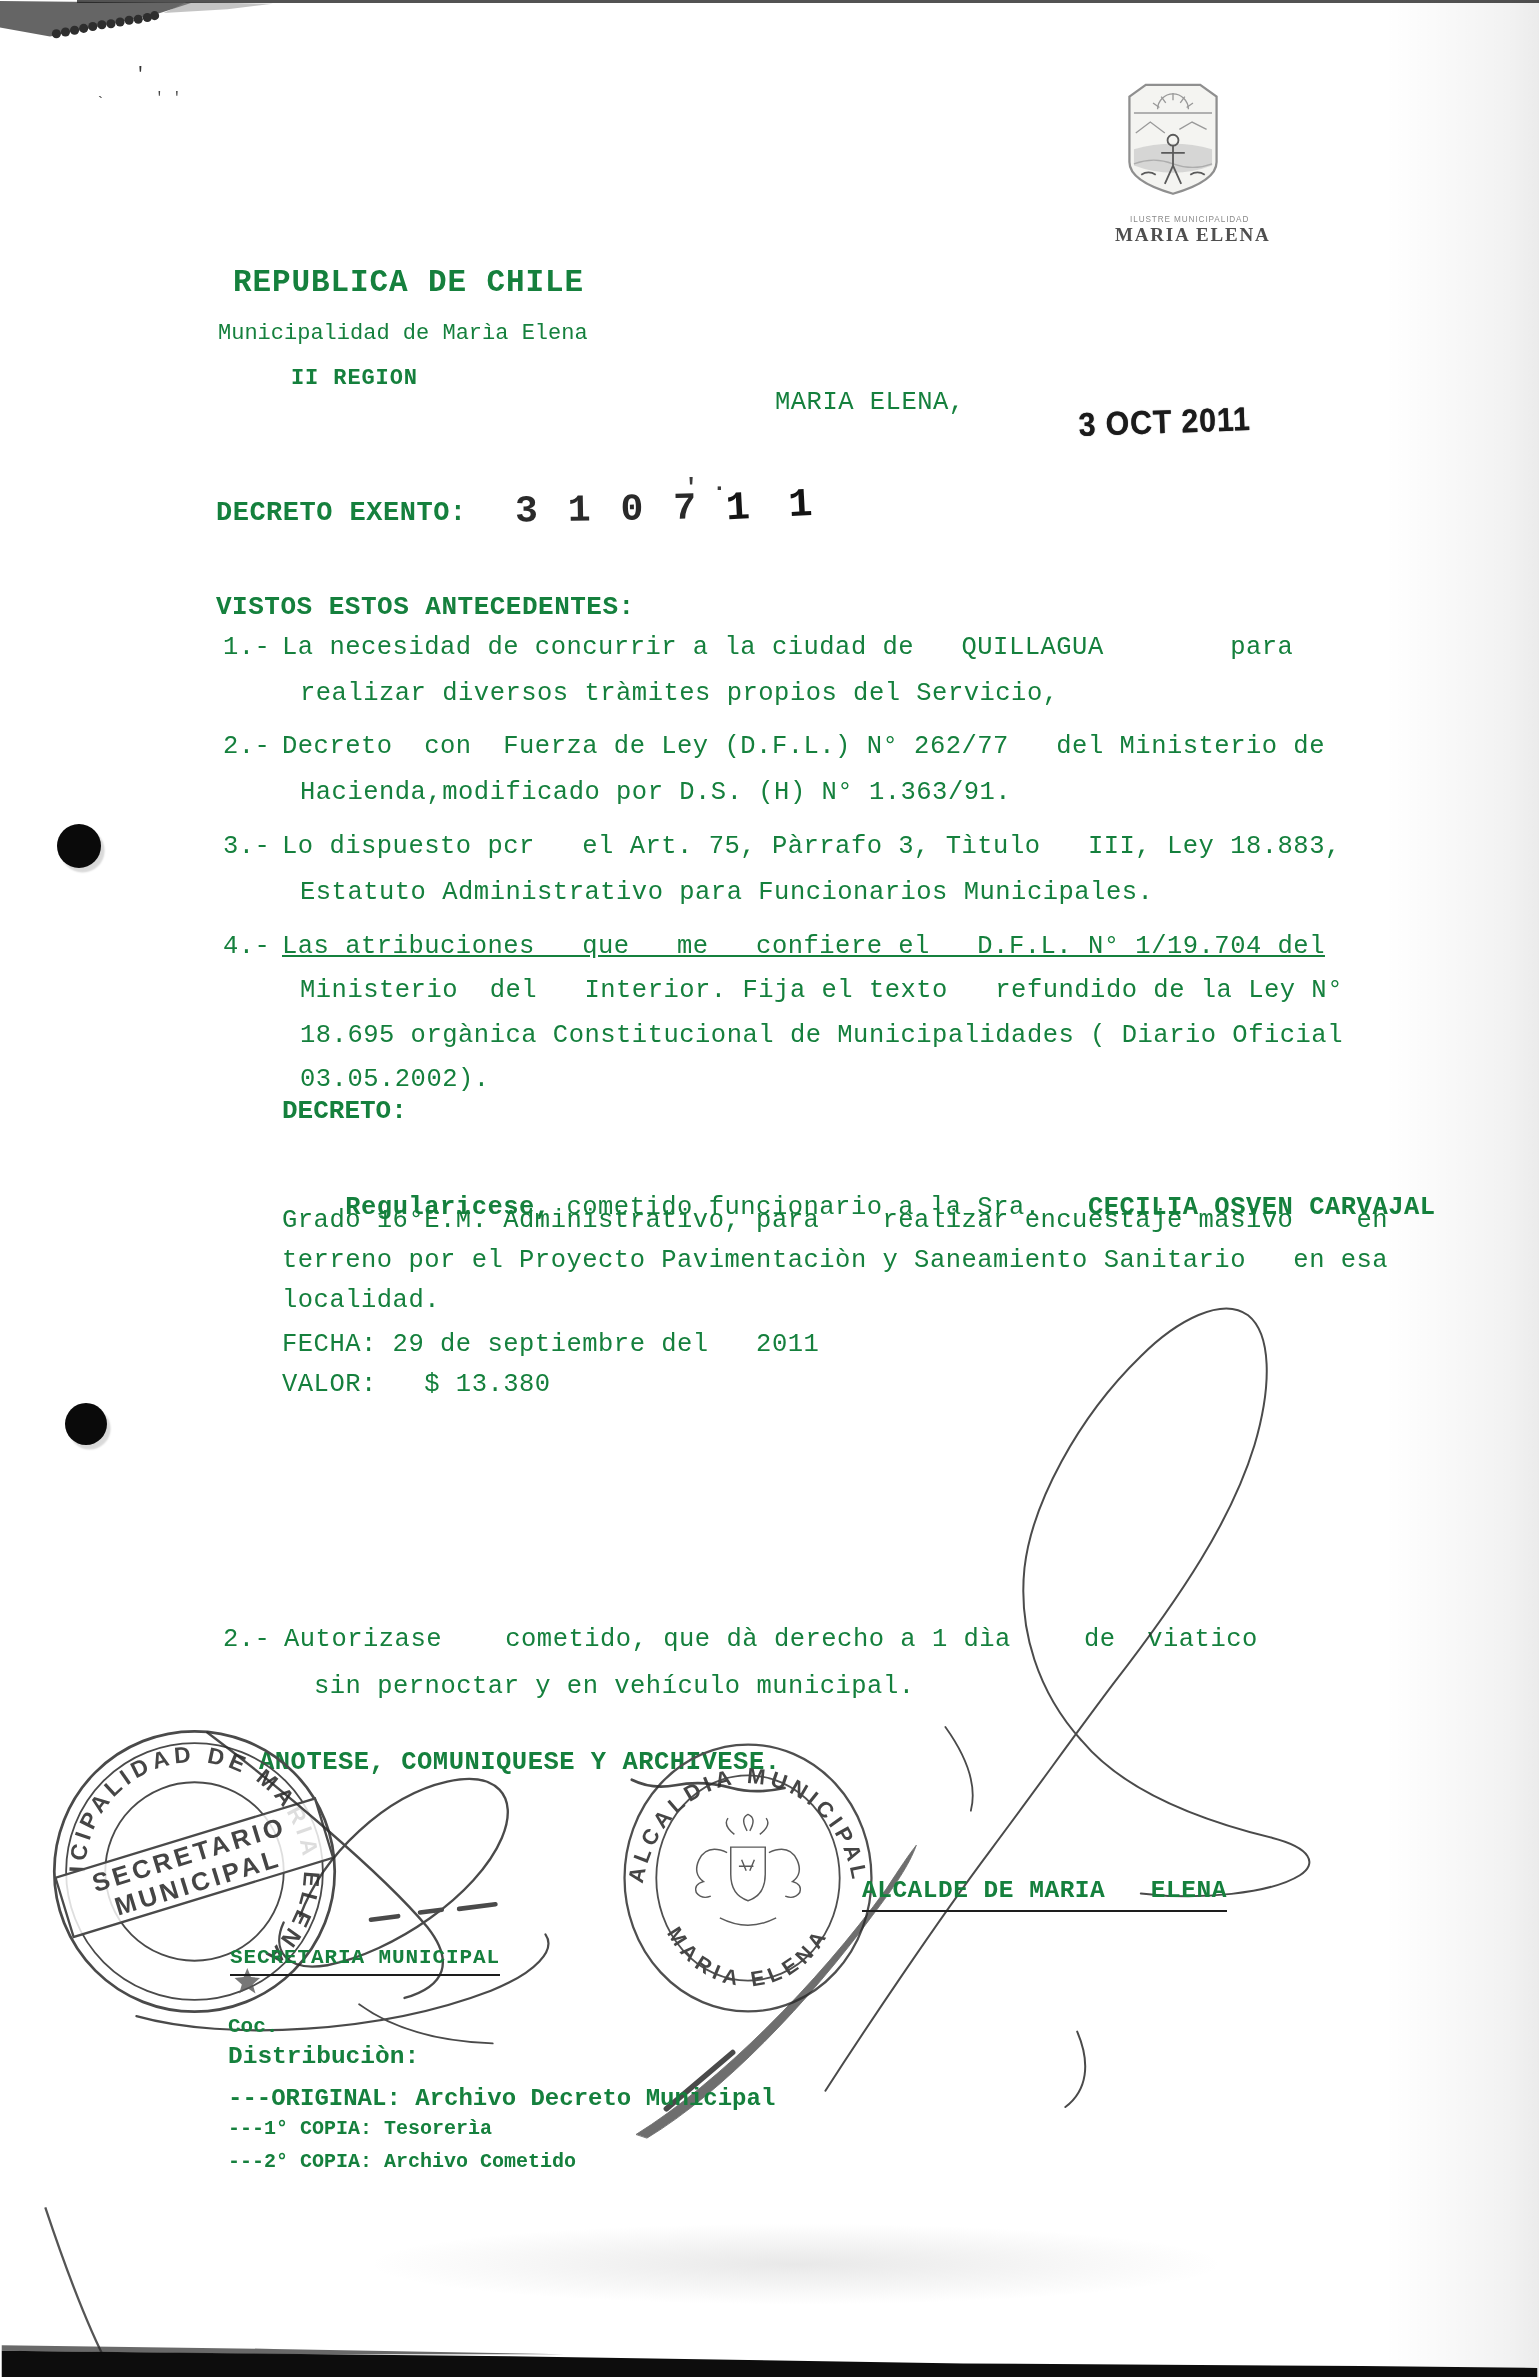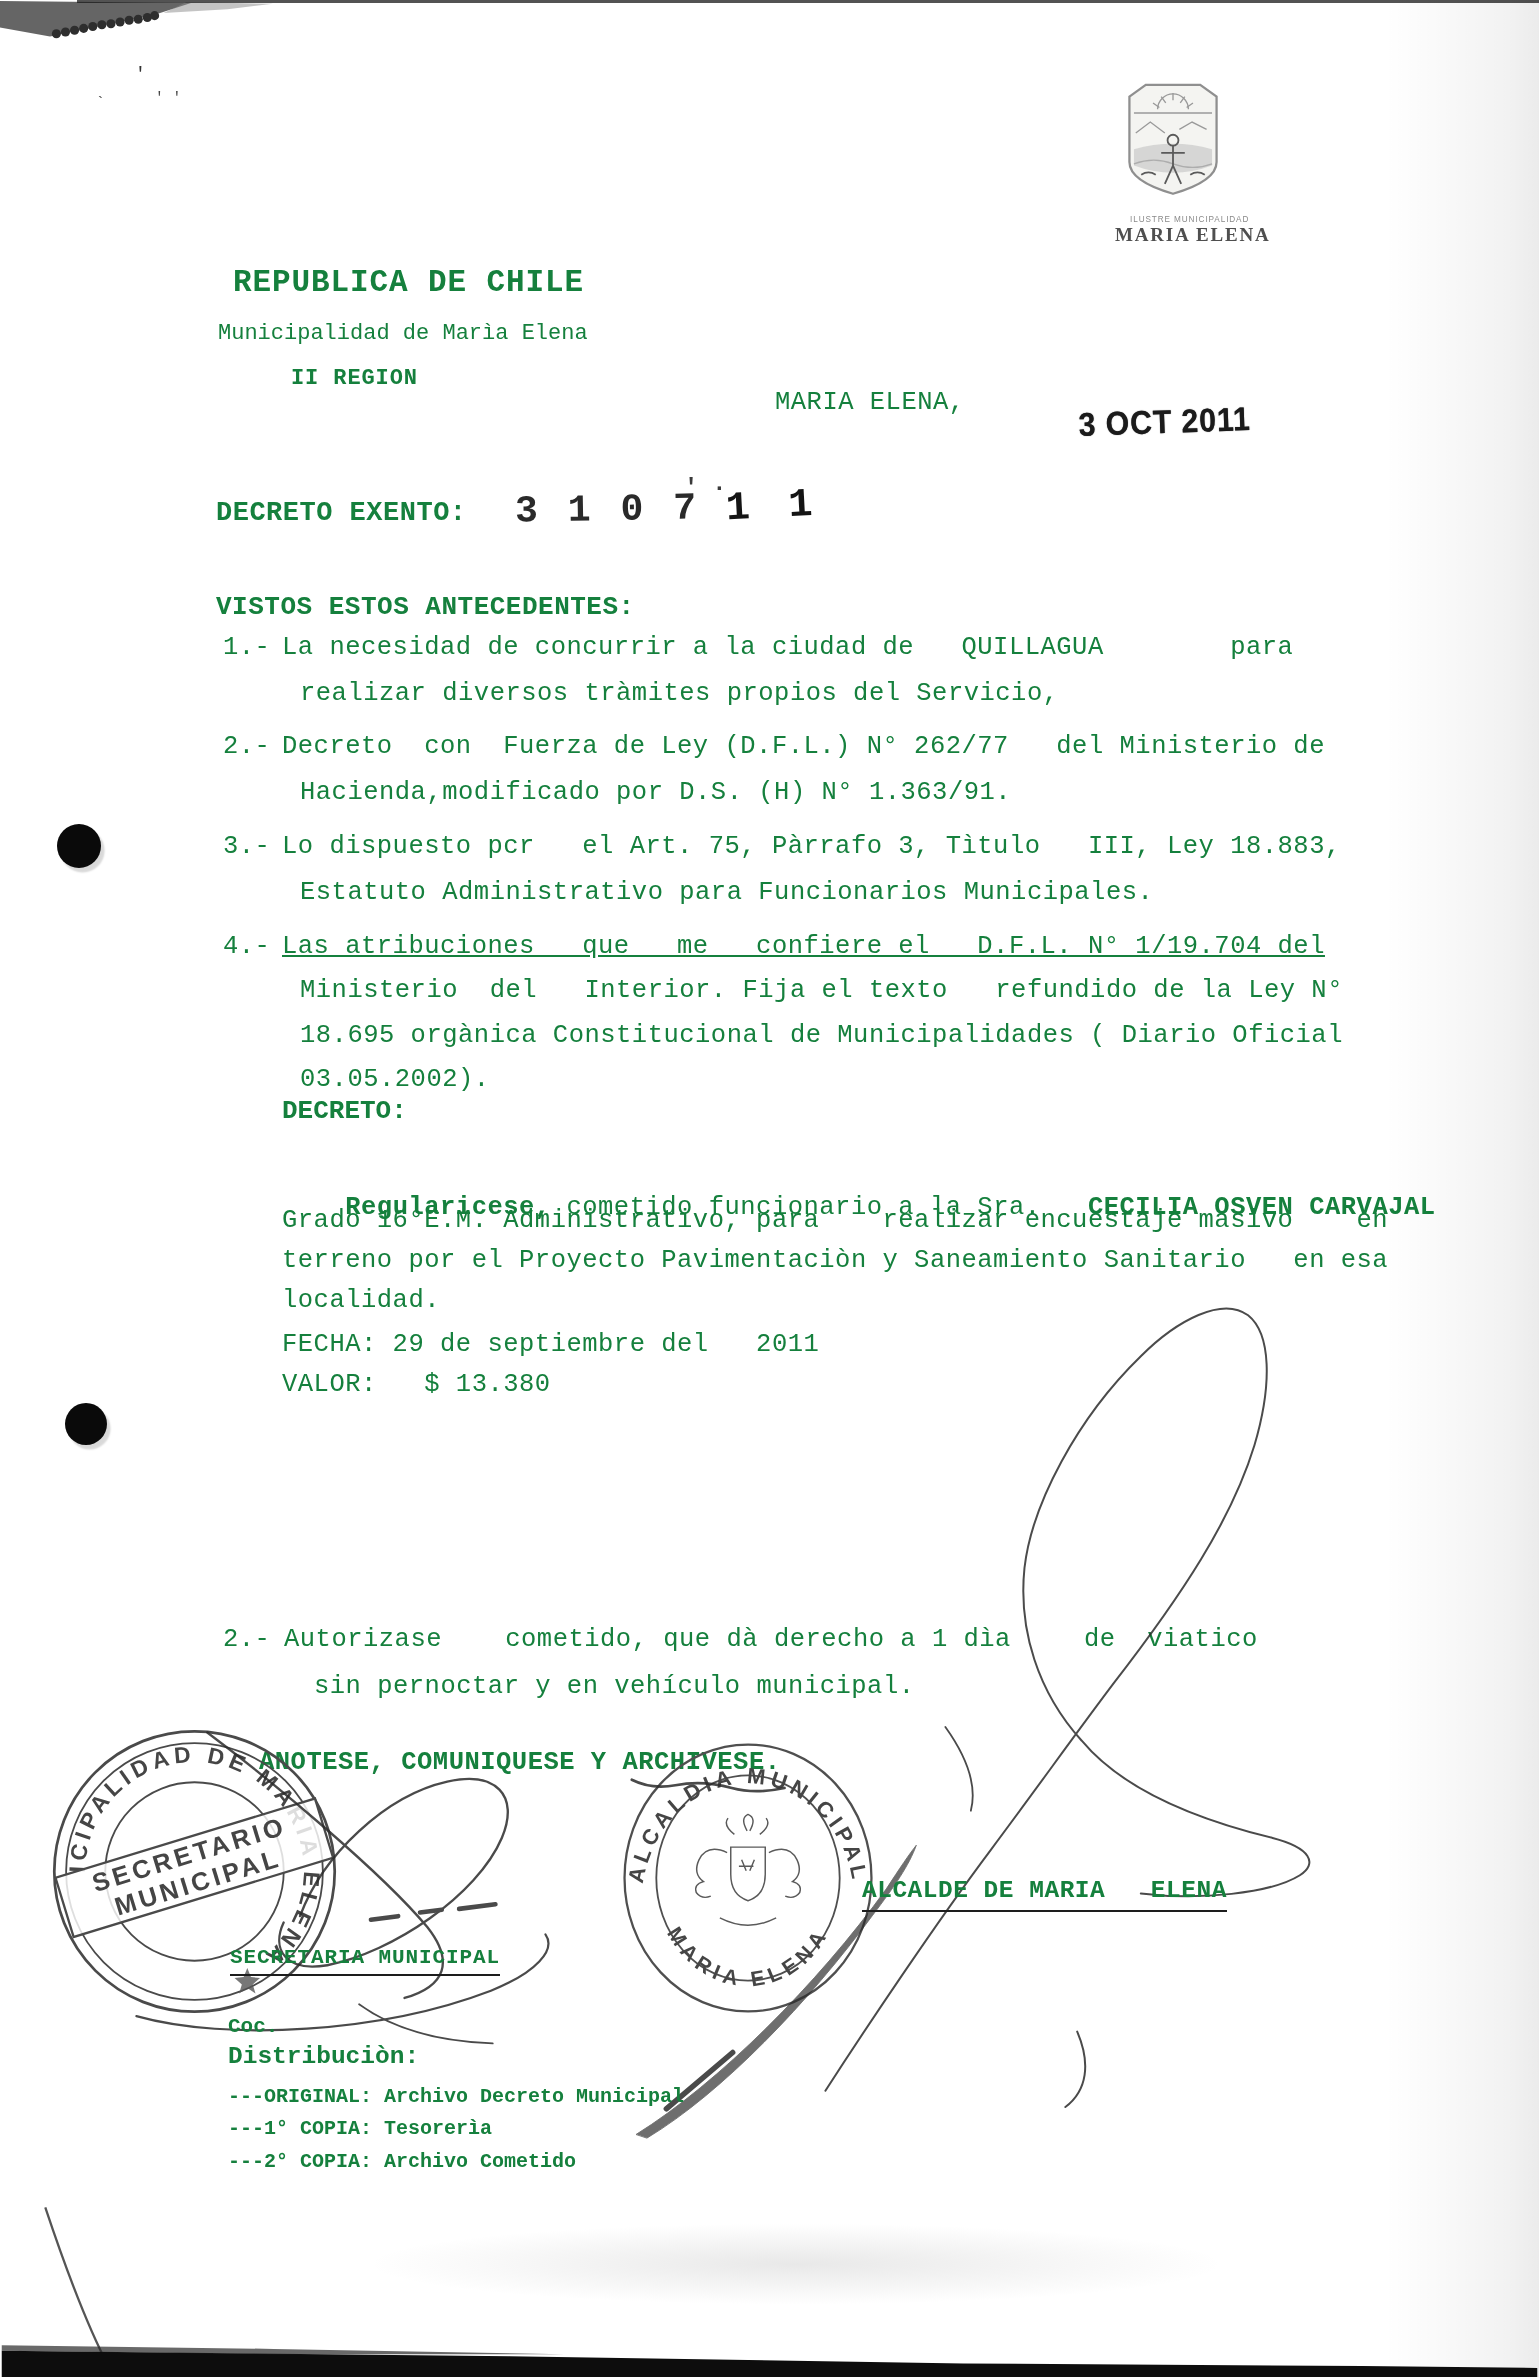--- a/index.html
+++ b/index.html
@@ -199,21 +199,21 @@
       <path d="M 733 2320 L 806 2258" stroke-width="6"></path>
       <path d="M 1040 1900 C 1065 1935, 1075 1965, 1068 1992" stroke-width="2"></path>
     </g>
   </svg>
 
   <div class="t b underl" style="left:230px;top:1946px;font-size:21px;letter-spacing:0.9px;">SECRETARIA MUNICIPAL</div>
   <div class="t b underl" style="left:862px;top:1878px;font-size:24.5px;letter-spacing:0.5px;">ALCALDE DE MARIA   ELENA</div>
   <div class="t b" style="left:228px;top:2015px;font-size:21px;">Coc.</div>
 
   <div class="t b" style="left:228px;top:2044px;font-size:24.5px;">Distribuciòn:</div>
-  <div class="t b" style="left:228px;top:2086px;font-size:20px;">---ORIGINAL: Archivo Decreto Municipal</div>
+  <div class="t b" style="left:228px;top:2086px;font-size:24px;">---ORIGINAL: Archivo Decreto Municipal</div>
   <div class="t b" style="left:228px;top:2118px;font-size:20px;">---1° COPIA: Tesorerìa</div>
   <div class="t b" style="left:228px;top:2151px;font-size:20px;">---2° COPIA: Archivo Cometido</div>
 
   <svg style="left:0;top:2182px" width="1539" height="195" viewBox="0 0 1693 215">
     <path d="M 48 28 C 72 100, 95 160, 118 204" stroke="#555" stroke-width="2.5" fill="none"></path>
     <path d="M0,186 L560,192 L1060,200 L1500,203 L1693,205 L1693,215 L0,215 Z" fill="#0d0d0d"></path>
     <path d="M0,180 L300,184 L620,190 L300,190 L0,186 Z" fill="#2a2a2a" opacity="0.7"></path>
   </svg>
 
 </div>

